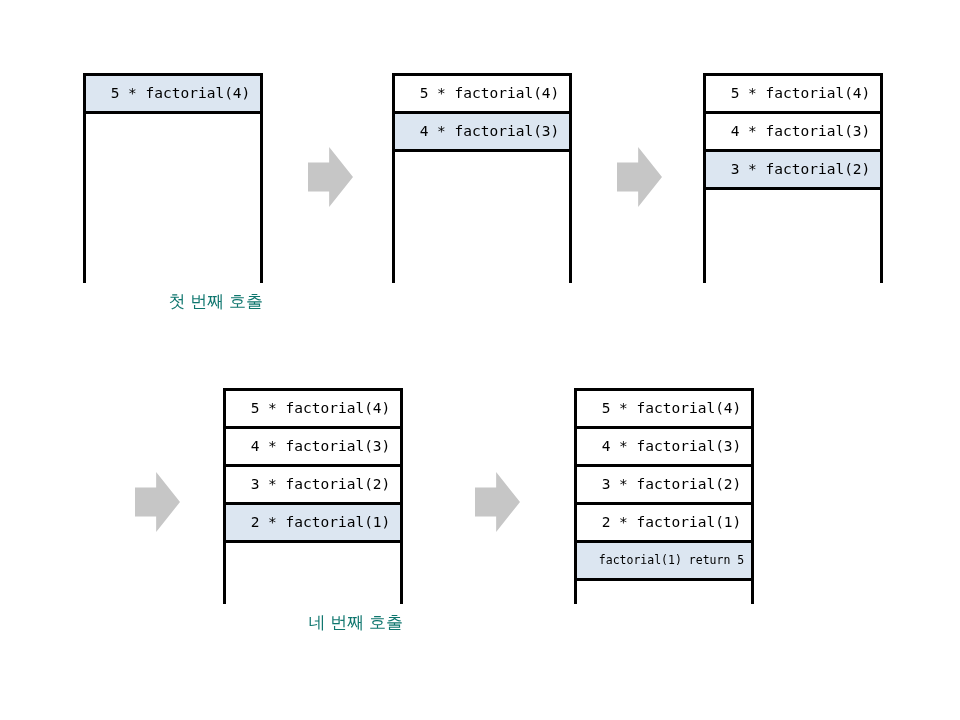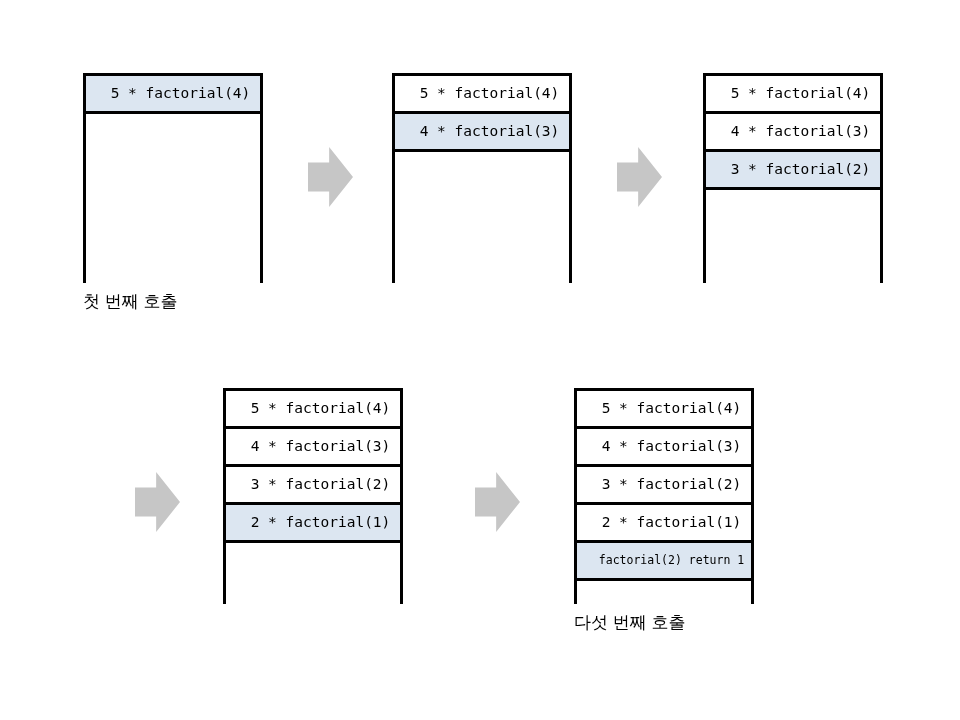--- a/index.html
+++ b/index.html
@@ -42,24 +42,24 @@
     letter-spacing: 0px;
     background: #ffffff;
     white-space: nowrap;
     overflow: hidden;
     padding-left: 15px;
   }
   .cell.hl { background: #dce6f1; }
   .cell.small { font-size: 11.5px; }
   .caption {
     margin-top: 7px;
-    text-align: left;
+    text-align: right;
     font-size: 17px;
     font-family: "Liberation Sans", sans-serif;
-    color: #000000;
+    color: #0f766e;
     white-space: nowrap;
   }
   .s1 { left: 83px;  top: 73px;  }
   .s2 { left: 392px; top: 73px;  }
   .s3 { left: 703px; top: 73px;  }
   .s4 { left: 223px; top: 388px; }
   .s5 { left: 574px; top: 388px; }
   .arrow {
     position: absolute;
     width: 45px;
@@ -105,28 +105,28 @@
 
   <div class="arrow a3"></div>
 
   <div class="stack-group bottom-row s4">
     <div class="stack">
         <div class="cell">5 * factorial(4)</div>
         <div class="cell">4 * factorial(3)</div>
         <div class="cell">3 * factorial(2)</div>
         <div class="cell hl">2 * factorial(1)</div>
       </div>
+    <div class="caption">네 번째 호출</div>
   </div>
 
   <div class="arrow a4"></div>
 
   <div class="stack-group bottom-row s5">
     <div class="stack">
         <div class="cell">5 * factorial(4)</div>
         <div class="cell">4 * factorial(3)</div>
         <div class="cell">3 * factorial(2)</div>
         <div class="cell">2 * factorial(1)</div>
-        <div class="cell hl small">factorial(2) return 1</div>
+        <div class="cell hl small">factorial(1) return 5</div>
       </div>
-    <div class="caption">다섯 번째 호출</div>
   </div>
 
 </div>
 
 </body></html>

